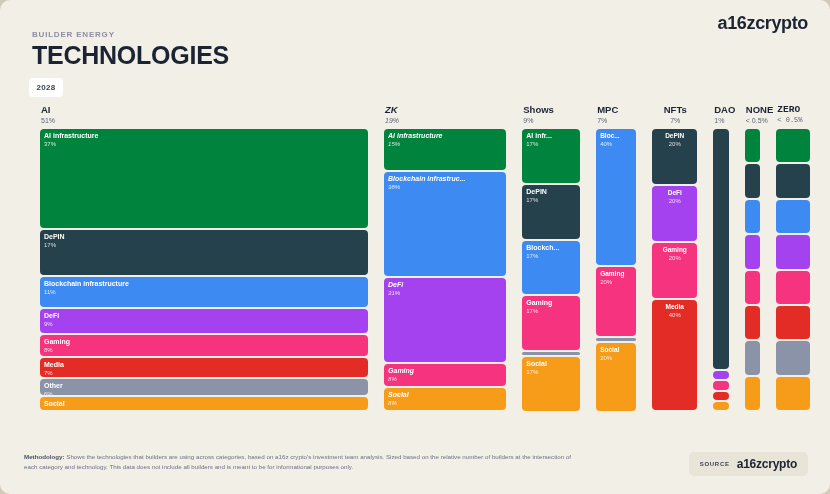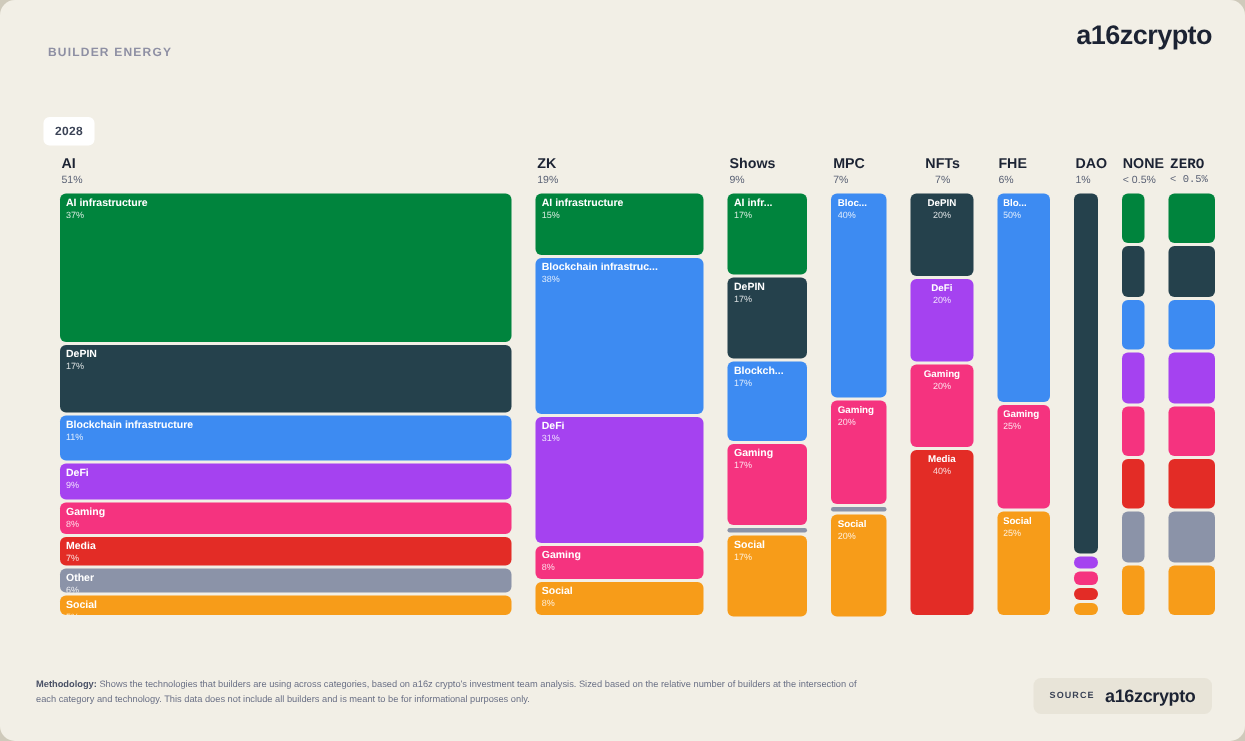--- a/index.html
+++ b/index.html
@@ -84,20 +84,21 @@
              color: #3b4356; text-transform: uppercase; }
   .src-brand { font-size: 12px; font-weight: bold; letter-spacing: -0.02em; color: #1c2333; }
 </style>
 </head>
 <body>
 
 <div id="page">
 
   <div class="hdr">
     <div class="eyebrow">BUILDER ENERGY</div>
+    <div class="title">TECHNOLOGIES</div>
   </div>
 
   <div class="brand-tr">a16zcrypto</div>
 
   <div class="yearbadge">2028</div>
 
   <div id="plot">
       <div class="col" style="width: 360.284px;">
         <div class="colhead">
           <div class="colname">AI</div>
@@ -131,21 +132,21 @@
           <div class="tile" style="height: 16.02px; background: rgb(139, 147, 168);">
             <div class="tl-name">Other</div>
             <div class="tl-pct">6%</div>
           </div>
           <div class="tile" style="height: 13.35px; background: rgb(247, 156, 25);">
             <div class="tl-name">Social</div>
             <div class="tl-pct">5%</div>
           </div>
         </div>
       </div>
-      <div class="col" style="width: 134.223px;">
+      <div class="col" style="width: 134.223px; font-style: italic;">
         <div class="colhead">
           <div class="colname">ZK</div>
           <div class="colpct">19%</div>
         </div>
         <div class="tiles">
           <div class="tile" style="height: 40.95px; background: rgb(0, 132, 61);">
             <div class="tl-name">AI infrastructure</div>
             <div class="tl-pct">15%</div>
           </div>
           <div class="tile" style="height: 103.74px; background: rgb(61, 139, 242);">
@@ -230,40 +231,20 @@
             <div class="tl-name">DeFi</div>
             <div class="tl-pct">20%</div>
           </div>
           <div class="tile narrow" style="height: 55px; background: rgb(245, 51, 127);">
             <div class="tl-name">Gaming</div>
             <div class="tl-pct">20%</div>
           </div>
           <div class="tile narrow" style="height: 110px; background: rgb(227, 44, 38);">
             <div class="tl-name">Media</div>
             <div class="tl-pct">40%</div>
-          </div>
-        </div>
-      </div>
-      <div class="col" style="width: 42.3864px;">
-        <div class="colhead">
-          <div class="colname">FHE</div>
-          <div class="colpct">6%</div>
-        </div>
-        <div class="tiles">
-          <div class="tile narrow" style="height: 138.5px; background: rgb(61, 139, 242);">
-            <div class="tl-name">Blo...</div>
-            <div class="tl-pct">50%</div>
-          </div>
-          <div class="tile narrow" style="height: 69.25px; background: rgb(245, 51, 127);">
-            <div class="tl-name">Gaming</div>
-            <div class="tl-pct">25%</div>
-          </div>
-          <div class="tile narrow" style="height: 69.25px; background: rgb(247, 156, 25);">
-            <div class="tl-name">Social</div>
-            <div class="tl-pct">25%</div>
           </div>
         </div>
       </div>
       <div class="col" style="width: 15.5417px;">
         <div class="colhead">
           <div class="colname">DAO</div>
           <div class="colpct">1%</div>
         </div>
         <div class="tiles">
           <div class="tile narrow" style="height: 240.24px; background: rgb(37, 65, 76);"></div>

